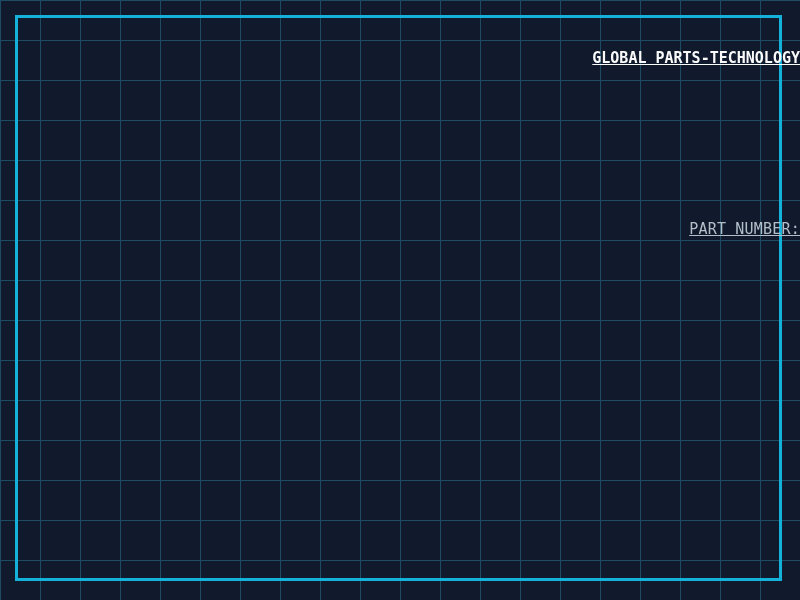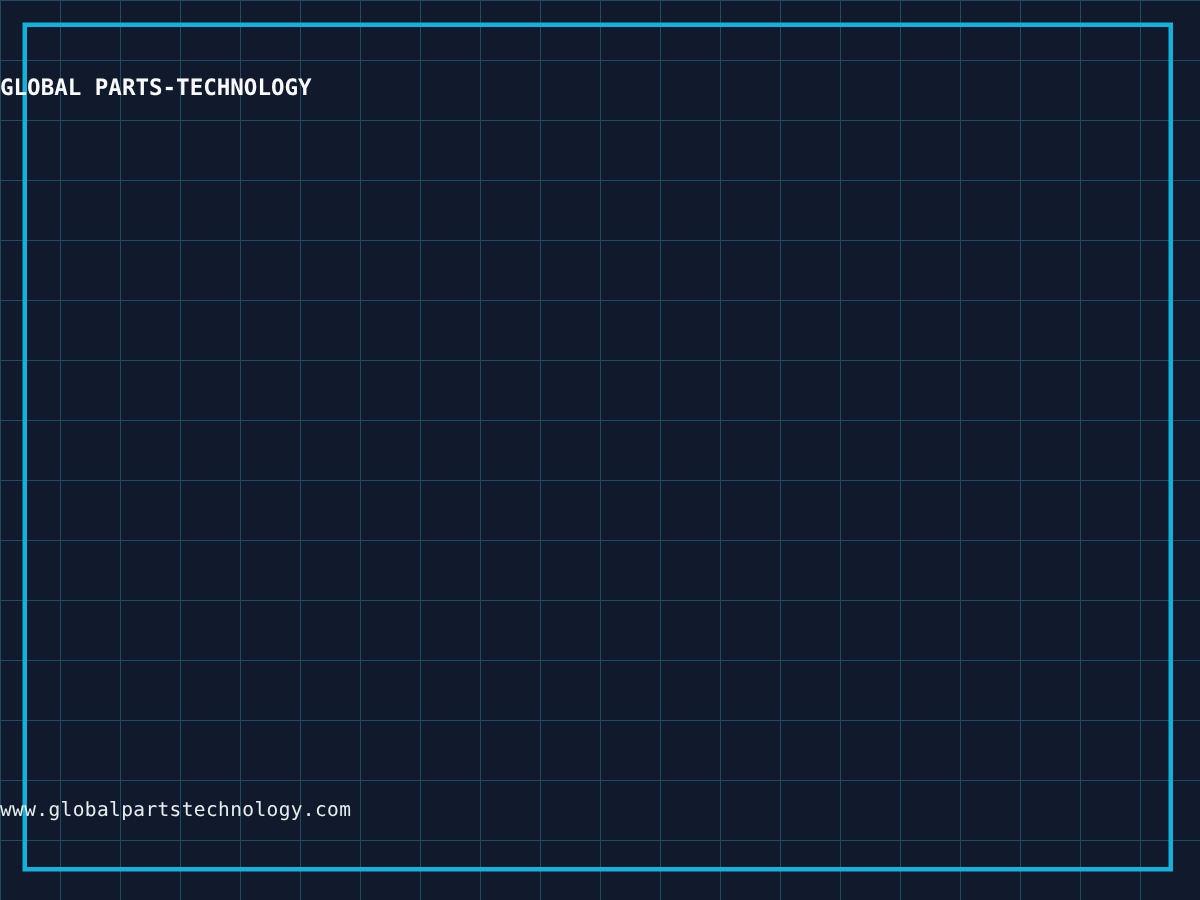--- a/index.html
+++ b/index.html
@@ -25,23 +25,24 @@
     top: 15px;
     width: 767px;
     height: 566px;
     box-sizing: border-box;
     border: 3px solid var(--frame-border, #14b2da);
   }
   .txt {
     position: absolute;
     left: 0;
     right: 0;
-    text-align: left;
+    text-align: right;
     line-height: 1;
     white-space: pre;
+    text-decoration: underline;
   }
   .company {
     top: 51px;
     font-size: 15px;
     font-weight: bold;
     color: var(--company-white, #fafafa);
     letter-spacing: 0;
   }
   .cert {
     top: 84px;
@@ -71,16 +72,16 @@
 </style>
 </head>
 <body>
 
 <div class="screen">
   <div class="frame"></div>
 
   <div class="txt company">GLOBAL PARTS-TECHNOLOGY</div>
 
 
+  <div class="txt part-label">PART NUMBER:</div>
 
 
-  <div class="txt website">www.globalpartstechnology.com</div>
 </div>
 
 </body></html>

